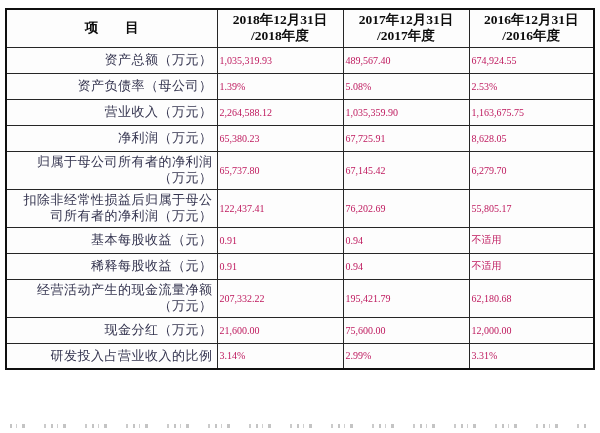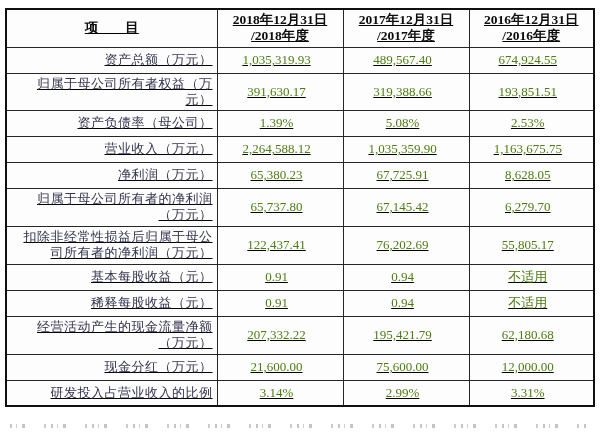--- a/index.html
+++ b/index.html
@@ -19,21 +19,20 @@
   }
   table.fin {
     position: absolute;
     left: 5px;
     top: 8px;
     width: 588px;
     border-collapse: collapse;
     table-layout: fixed;
     border: 2px solid #101010;
     background: #fdfdfd;
-    text-decoration: underline;
   }
   table.fin th, table.fin td {
     border: 1px solid #262626;
     overflow: hidden;
     vertical-align: middle;
   }
   thead tr { height: 38px; }
   tr.h1 { height: 26px; }
   tr.h2 { height: 38px; }
   th {
@@ -47,23 +46,23 @@
   th .hline { display: block; }
   td.lbl {
     color: #34344f;
     font-size: 13px;
     line-height: 16px;
     text-align: right;
     padding: 2px 4px 2px 8px;
     letter-spacing: 0.5px;
   }
   td.num {
-    color: #4d7c0f;
-    font-size: 13px;
-    text-align: center;
+    color: #be185d;
+    font-size: 10px;
+    text-align: left;
     padding: 2px 9px 2px 2px;
     white-space: nowrap;
   }
   .fragment {
     position: absolute;
     left: 10px;
     top: 424px;
     width: 578px;
     height: 4px;
     opacity: 0.5;
@@ -105,26 +104,20 @@
           <span class="hline">/2016年度</span>
         </th>
       </tr>
     </thead>
     <tbody>
       <tr class="h1">
         <td class="lbl">资产总额（万元）</td>
         <td class="num">1,035,319.93</td>
         <td class="num">489,567.40</td>
         <td class="num">674,924.55</td>
-      </tr>
-      <tr class="h1">
-        <td class="lbl">归属于母公司所有者权益（万元）</td>
-        <td class="num">391,630.17</td>
-        <td class="num">319,388.66</td>
-        <td class="num">193,851.51</td>
       </tr>
       <tr class="h1">
         <td class="lbl">资产负债率（母公司）</td>
         <td class="num">1.39%</td>
         <td class="num">5.08%</td>
         <td class="num">2.53%</td>
       </tr>
       <tr class="h1">
         <td class="lbl">营业收入（万元）</td>
         <td class="num">2,264,588.12</td>

